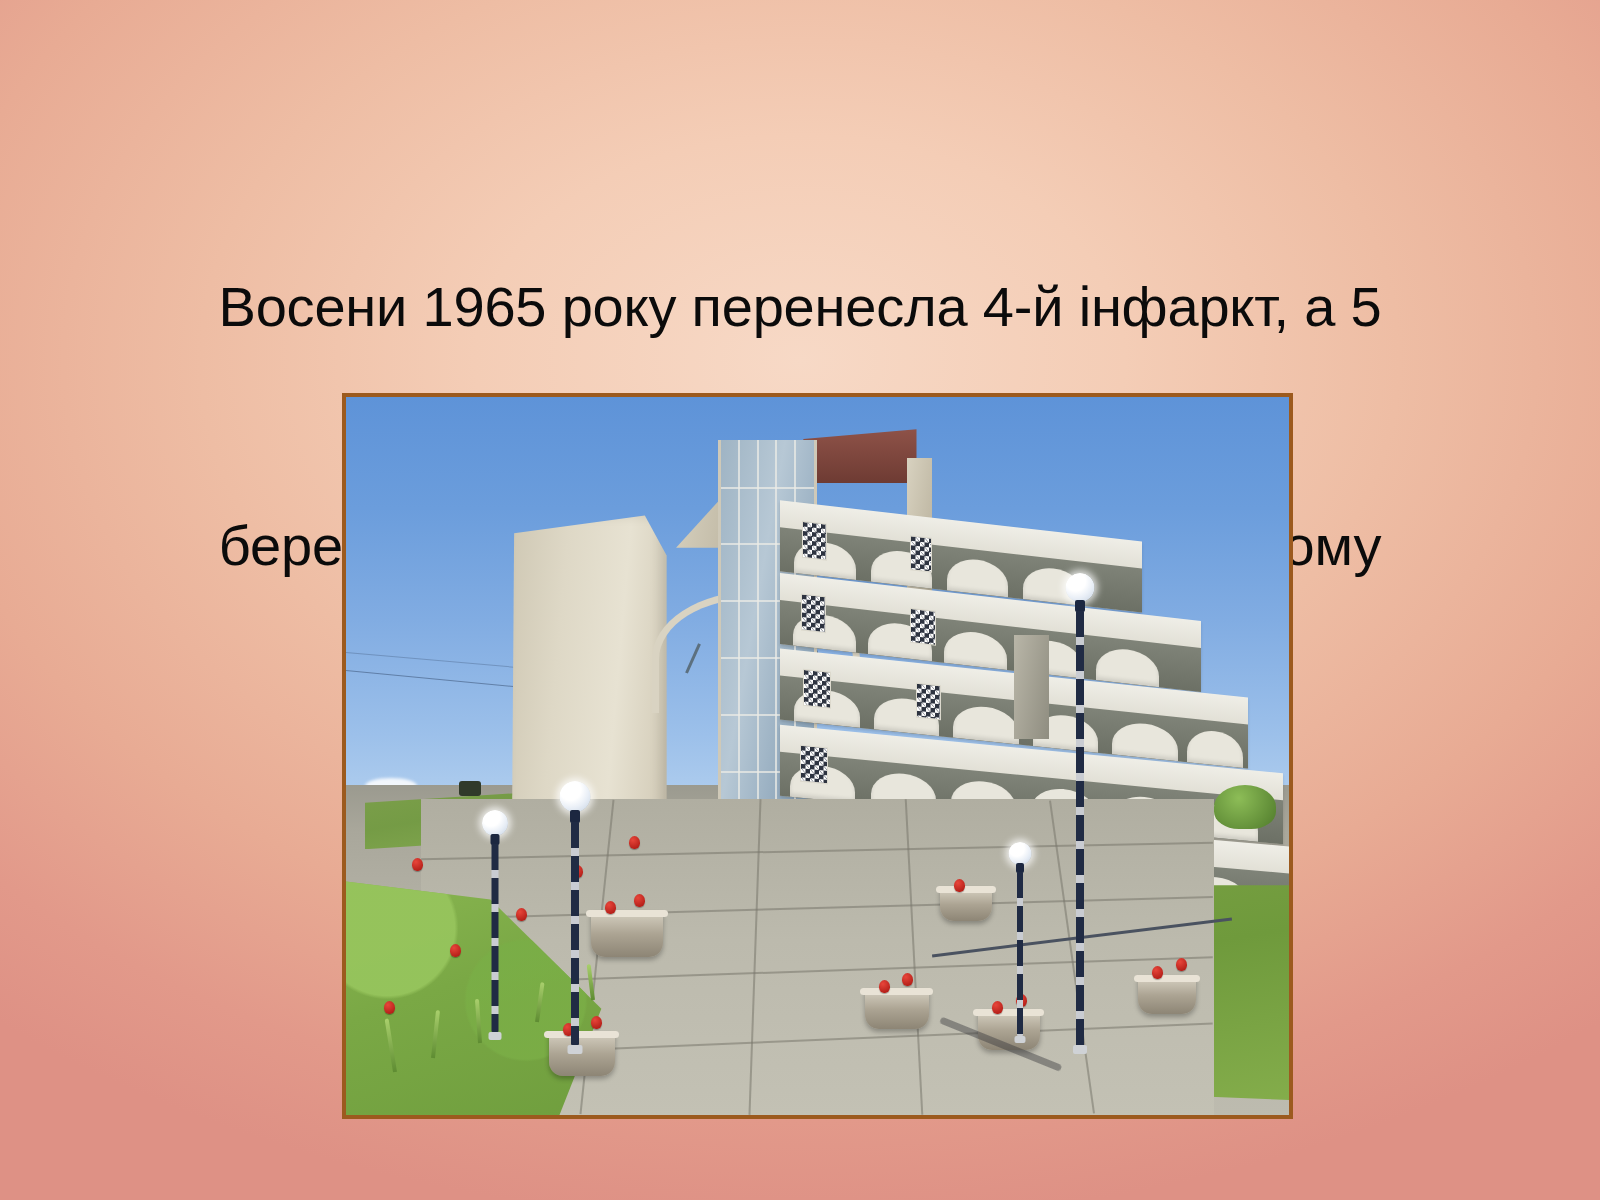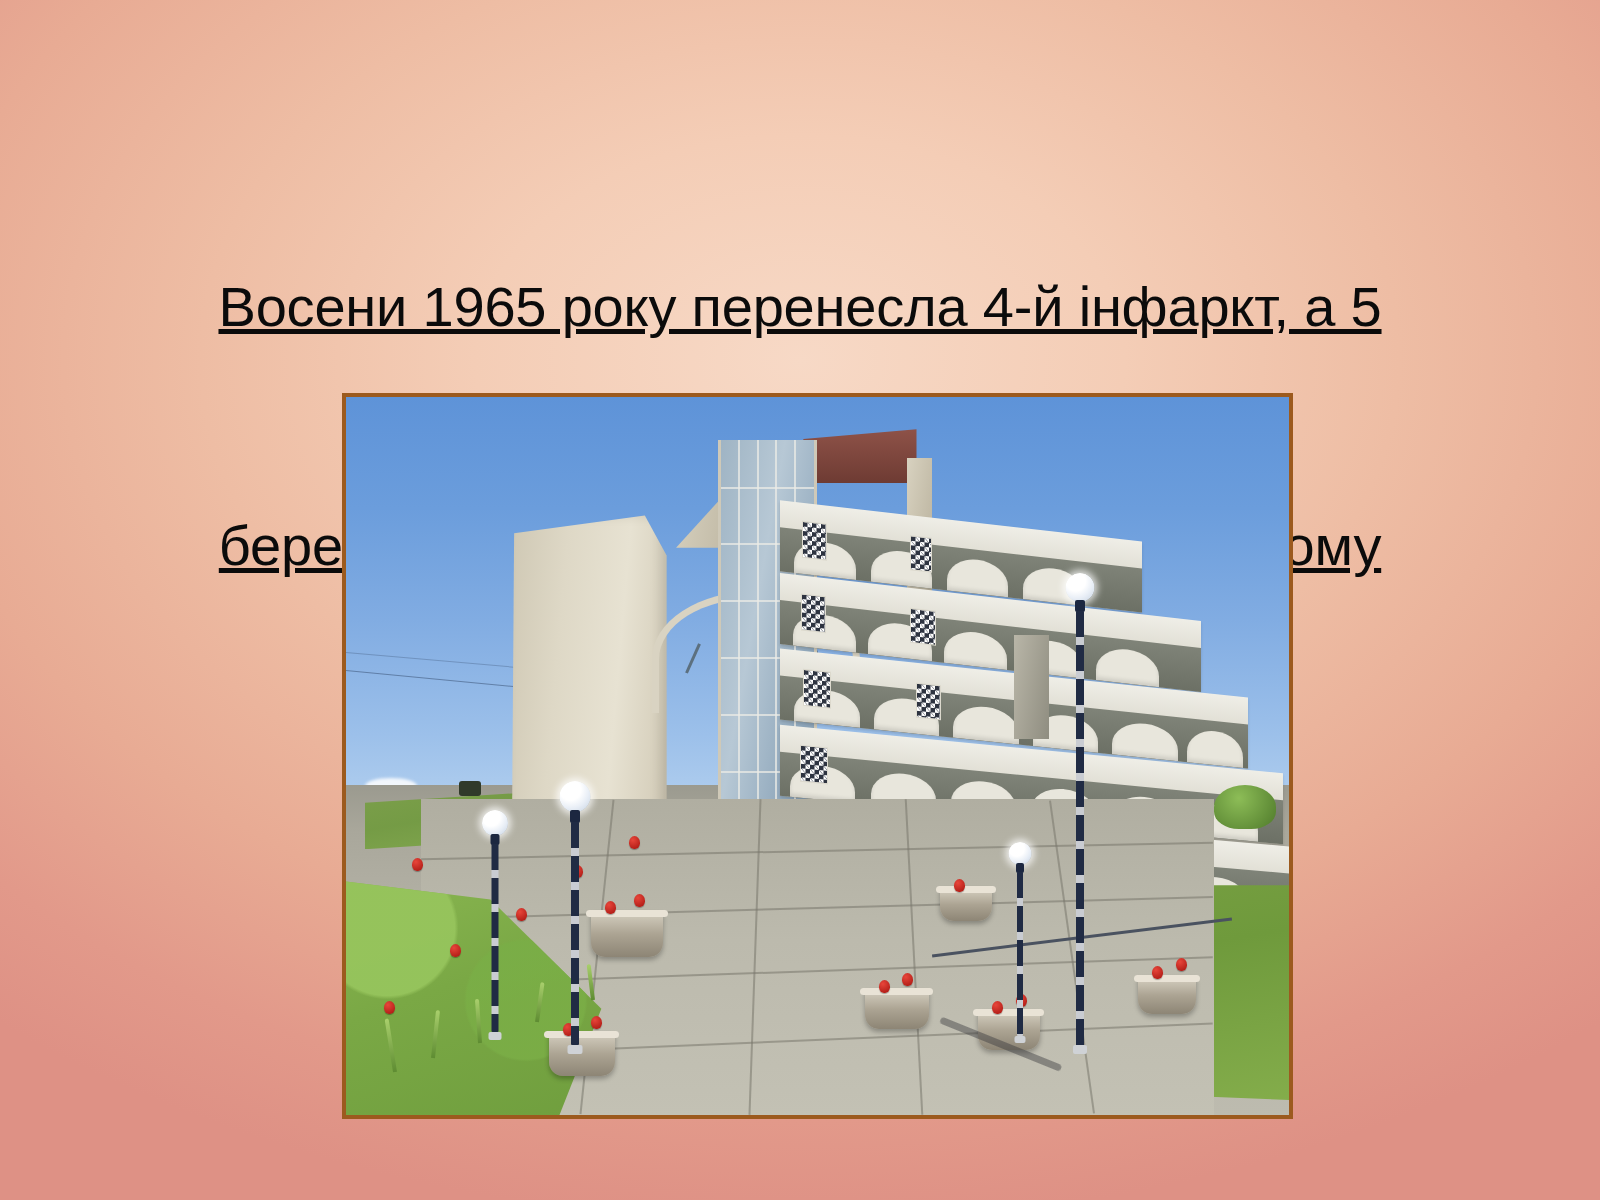--- a/index.html
+++ b/index.html
@@ -35,21 +35,21 @@
     top: 108px;
     width: 1440px;
     text-align: center;
     color: #0b0b0b;
     font-size: 56px;
     line-height: 1.42;
     font-weight: 400;
     letter-spacing: -0.2px;
     white-space: pre-wrap;
   }
-  .title-line { display: block; text-decoration: underline; }
+  .title-line { display: block; }
 
   
   #photo-frame {
     position: absolute;
     left: 342px;
     top: 393px;
     width: 951px;
     height: 726px;
     border: 4px solid #9c5a1e;
     box-sizing: border-box;

